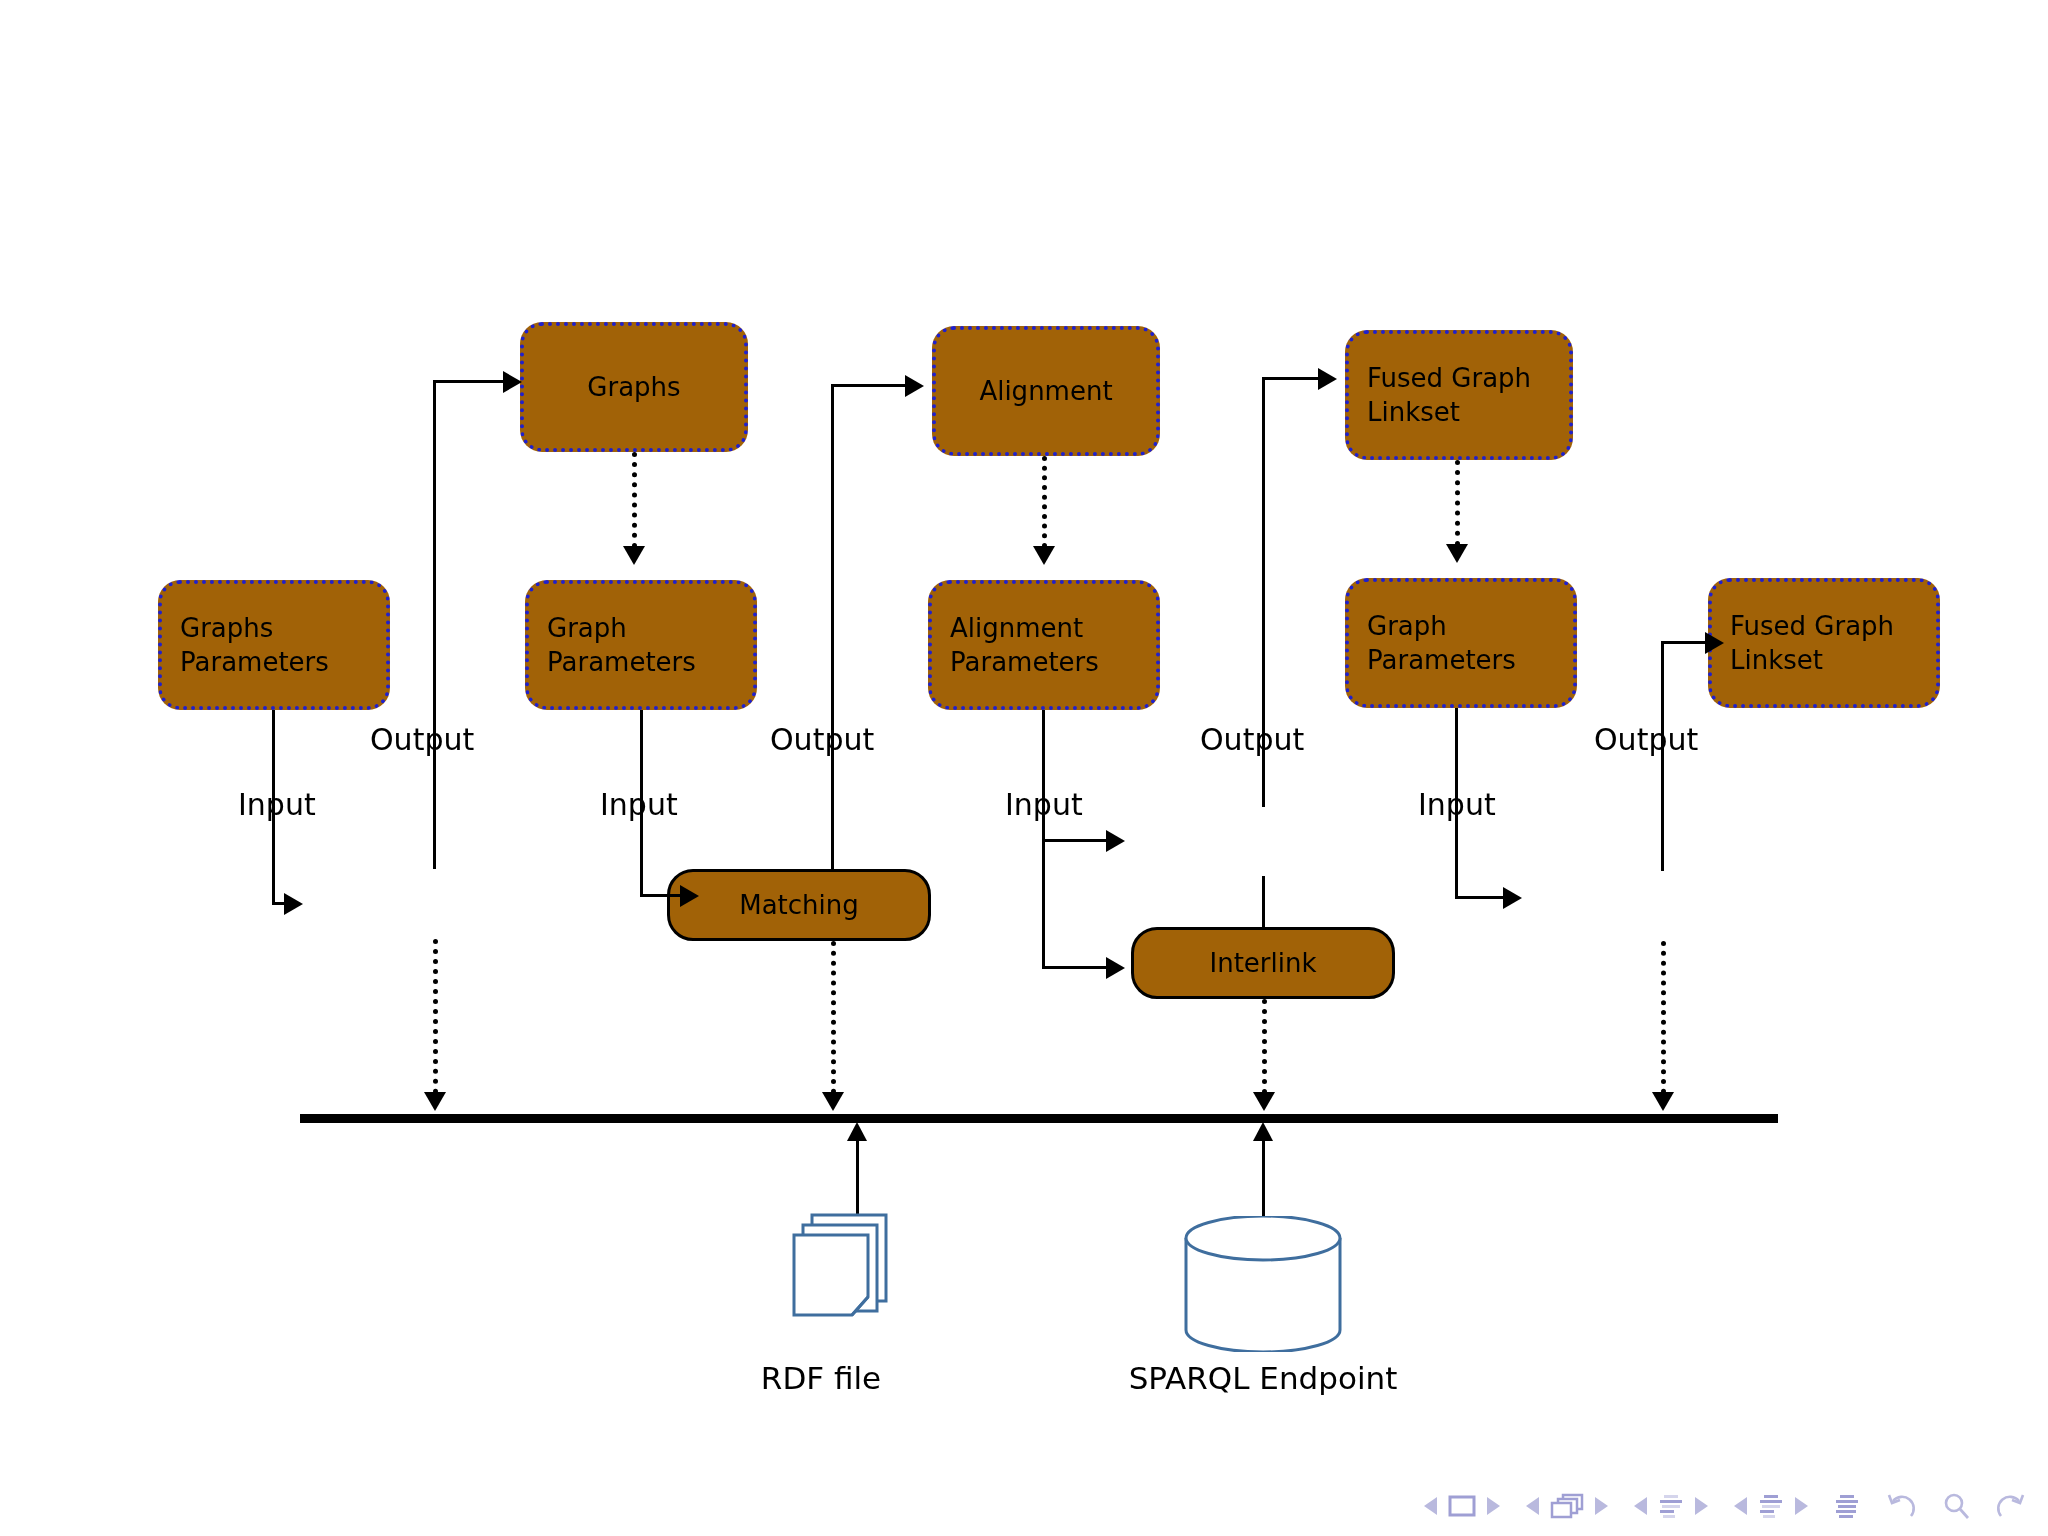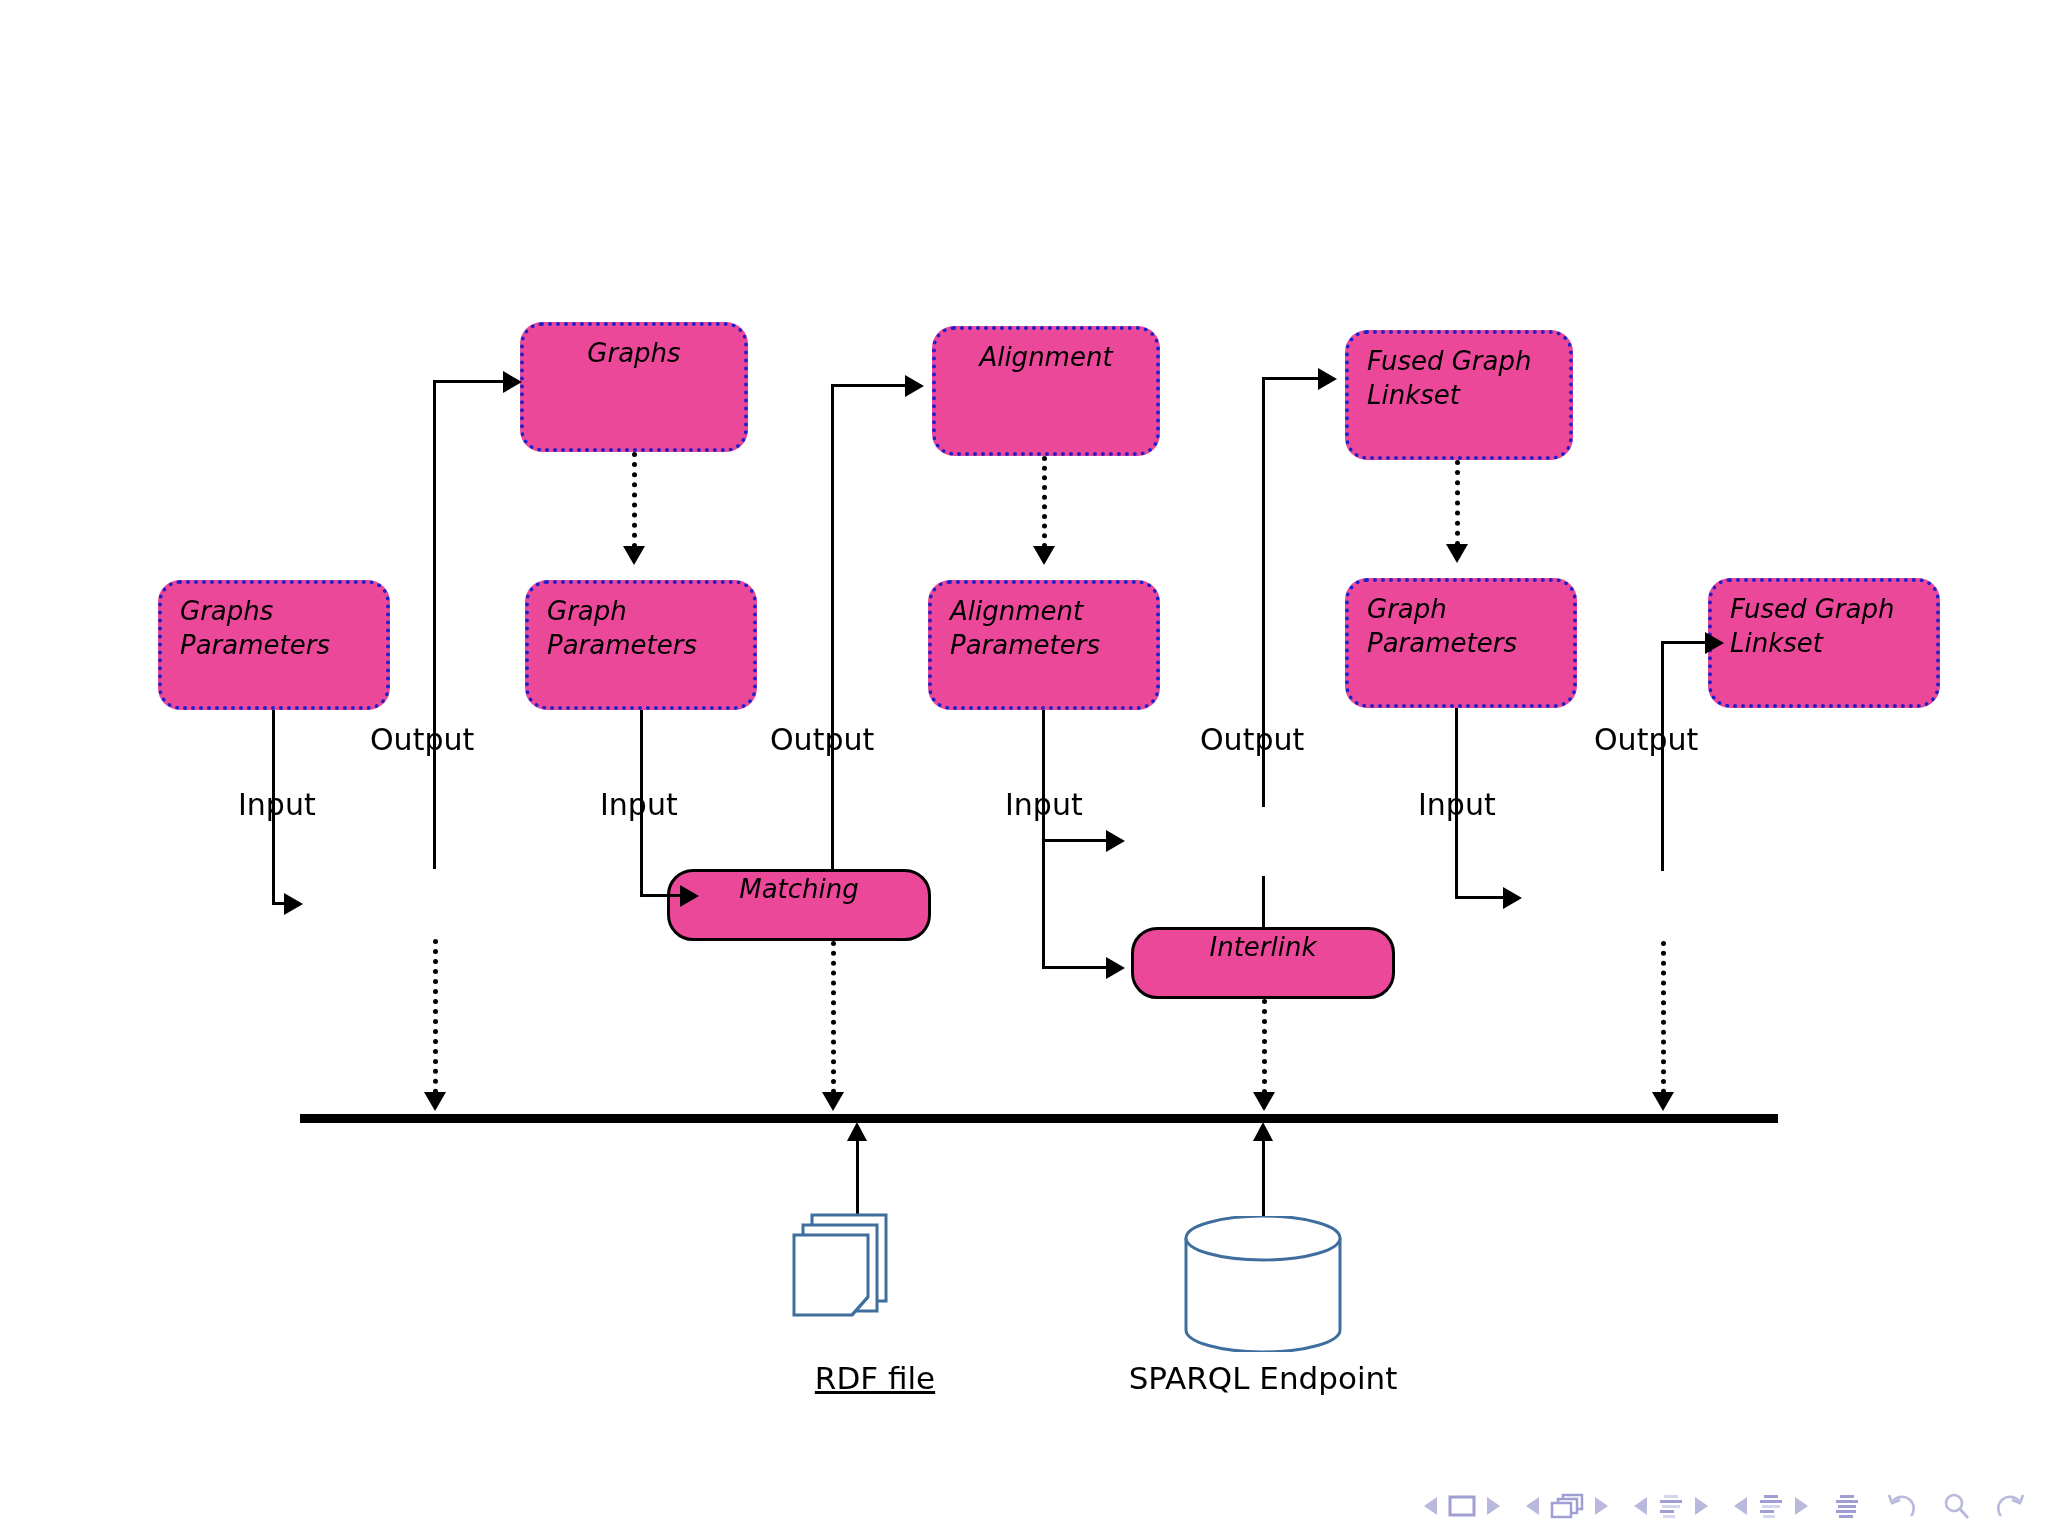--- a/index.html
+++ b/index.html
@@ -27,26 +27,26 @@
     color: #32329b;
     font-family: "DejaVu Sans", sans-serif;
     letter-spacing: 0px;
     white-space: nowrap;
   }
 
   
   .node {
     position: absolute;
     box-sizing: border-box;
-    background: #ec4899;
+    background: #a16207;
     display: flex;
+    align-items: center;
     color: #000000;
     font-size: 26px;
     line-height: 1.32;
-    font-style: italic;
   }
   .node.data {
     border: 4px dotted #2020cc;
     border-radius: 22px;
     padding: 10px 18px;
   }
   .node.data.center {
     justify-content: center;
     text-align: center;
   }
@@ -278,21 +278,21 @@
 
   <div class="ln v" style="left:856px; top:1140px; height:90px;"></div>
   <div class="ah up" style="left:847px; top:1122px;"></div>
 
   <svg class="store-svg" style="left:786px; top:1211px;" width="130" height="120" viewBox="0 0 130 120">
     <rect x="26" y="4" width="74" height="86" fill="#ffffff" stroke="#3f6e9e" stroke-width="3"></rect>
     <rect x="17" y="14" width="74" height="86" fill="#ffffff" stroke="#3f6e9e" stroke-width="3"></rect>
     <path d="M8 24 h74 v62 l-16 18 h-58 z" fill="#ffffff" stroke="#3f6e9e" stroke-width="3"></path>
     <path d="M82 86 l-16 18" fill="none" stroke="#3f6e9e" stroke-width="3"></path>
   </svg>
-  <div class="store-caption" style="left:785px; top:1360px; width:180px;text-decoration:underline;">RDF file</div>
+  <div class="store-caption" style="left:731px; top:1360px; width:180px;">RDF file</div>
 
   <div class="ln v" style="left:1262px; top:1140px; height:86px;"></div>
   <div class="ah up" style="left:1253px; top:1122px;"></div>
 
   <svg class="store-svg" style="left:1178px; top:1216px;" width="170" height="136" viewBox="0 0 170 136">
     <path d="M8 22 v92 a77 22 0 0 0 154 0 v-92" fill="#ffffff" stroke="#3f6e9e" stroke-width="3"></path>
     <ellipse cx="85" cy="22" rx="77" ry="22" fill="#ffffff" stroke="#3f6e9e" stroke-width="3"></ellipse>
   </svg>
   <div class="store-caption" style="left:1118px; top:1360px; width:290px;">SPARQL Endpoint</div>
 

